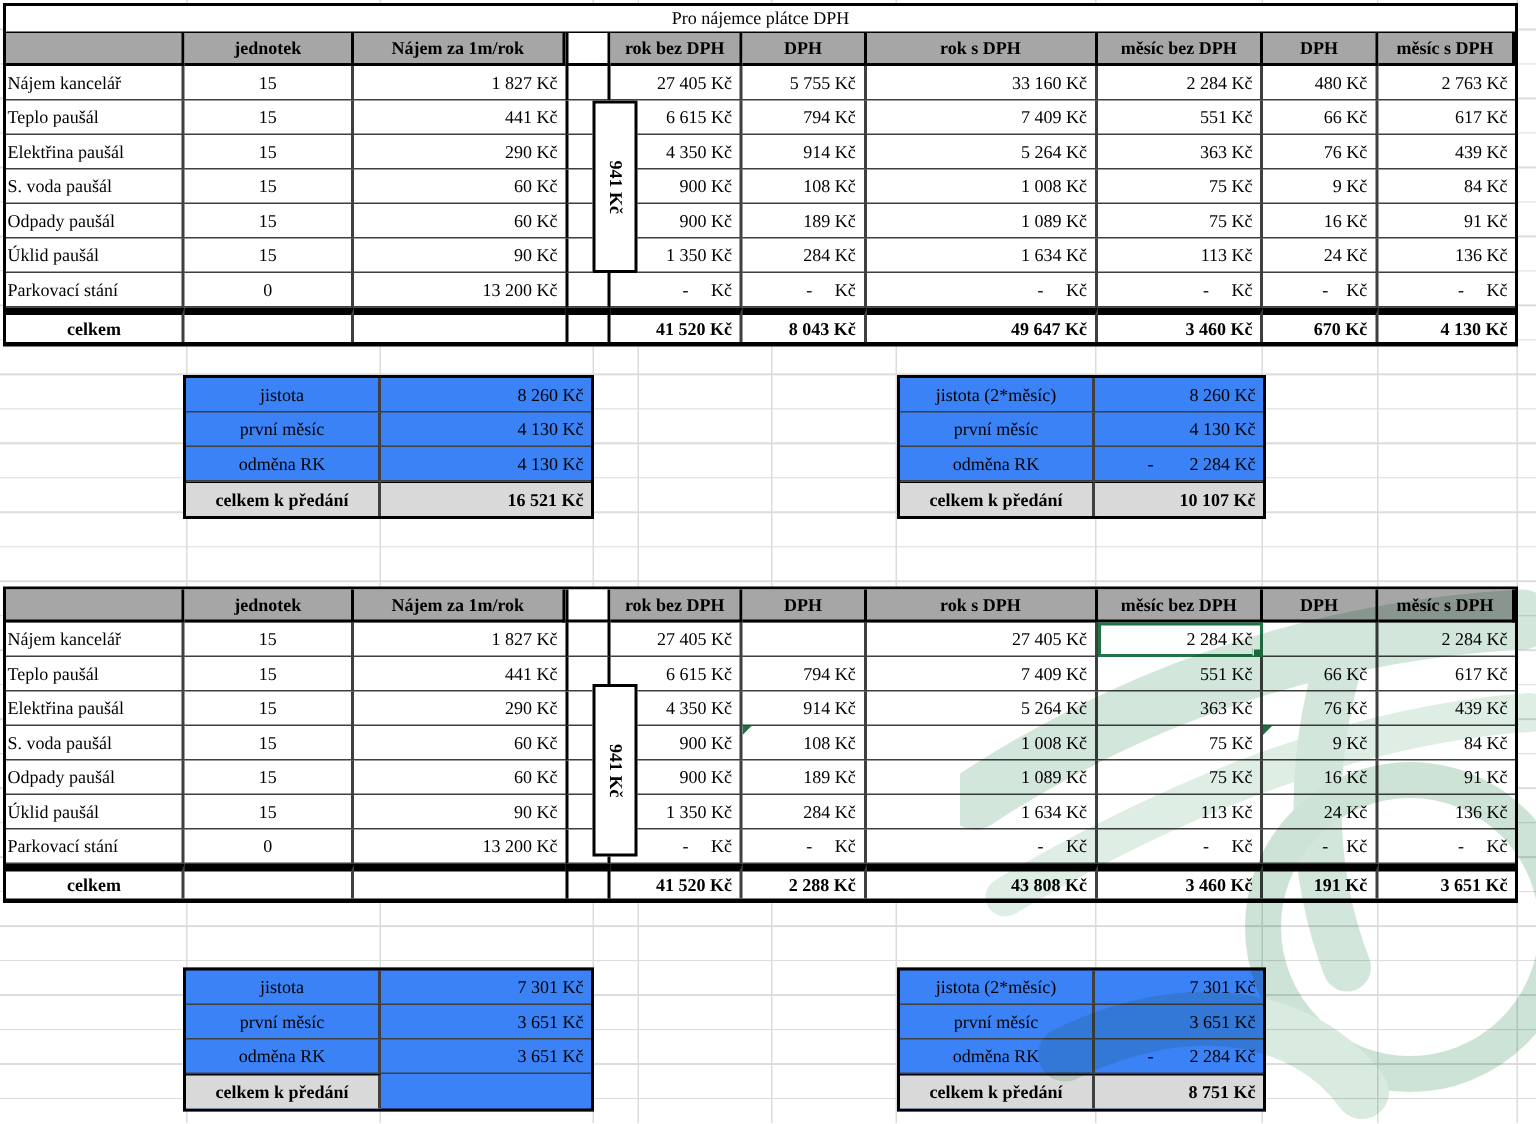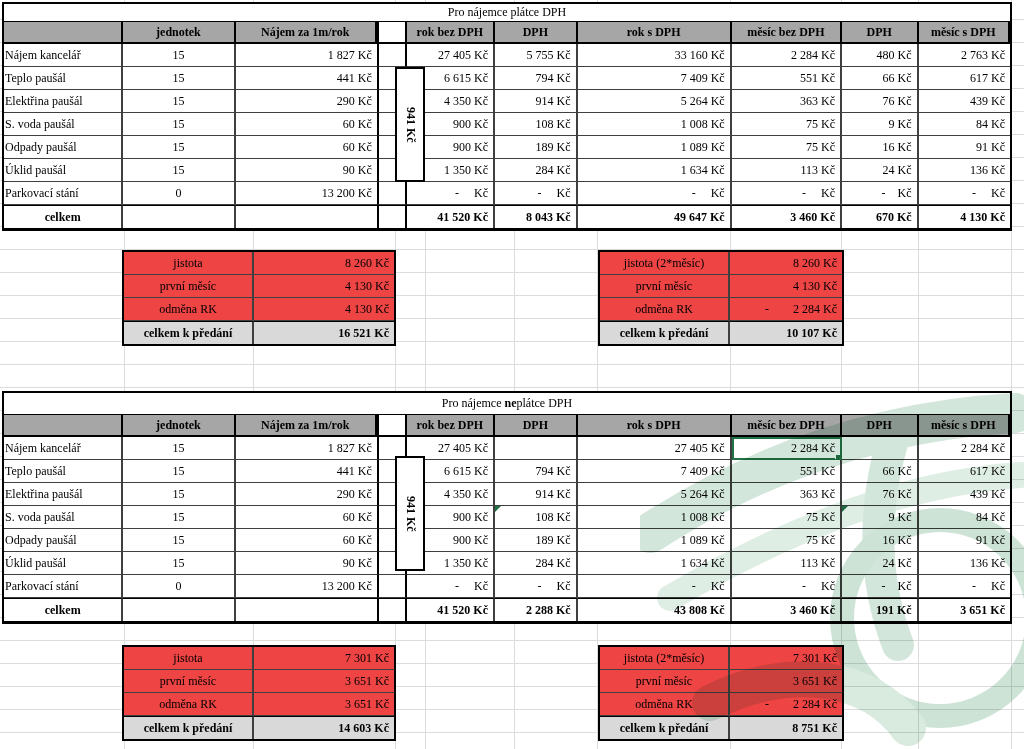--- a/index.html
+++ b/index.html
@@ -18,29 +18,29 @@
   .cA{width:120px}.cB{width:113px}.cC{width:142px;border-right:none}.cN{width:30px;border-left:2px solid #000;border-right:2px solid #000}
   .c1{width:89px}.c2{width:83px}.c3{width:155px}.c4{width:111px}.c5{width:77px}.c6{width:92px;border-right:none}
   .titlerow{height:18px}
   .titlecell{width:100%;justify-content:center;border-right:none;border-bottom:1px solid #000;}
   .hrow{height:22px}
   .hrow .tcell{background:#a6a6a6;font-weight:bold;justify-content:center;border-right:2px solid #000;border-bottom:2px solid #000;}
   .hrow .cN{background:#fff;}
   .num{justify-content:flex-end;padding-right:5px;}
   .lab{padding-left:1px;}
   .ctr{justify-content:center;}
-  .totalrow .tcell{font-weight:bold;border-top:1px solid #000000;border-bottom:none;}
+  .totalrow .tcell{font-weight:bold;border-top:5px solid #000000;border-bottom:none;}
   .vcell{position:absolute;left:391px;top:63px;width:30px;height:115px;box-sizing:border-box;background:#fff;
          border:2px solid #000;display:flex;align-items:center;justify-content:center;font-weight:bold;writing-mode:vertical-rl;}
   .sel{outline:2px solid #217346;outline-offset:-2px;position:relative;}
   .sel::after{content:"";position:absolute;right:-3px;bottom:-3px;width:6px;height:6px;background:#217346;border:1px solid #fff;z-index:3;}
   .err{position:relative;}
   .err::before{content:"";position:absolute;left:0;top:0;border-top:6px solid #1e7145;border-right:6px solid transparent;}
   
-  .stbl{position:absolute;background:#ef4444;border:2px solid #000;box-sizing:border-box;}
+  .stbl{position:absolute;background:#3b82f6;border:2px solid #000;box-sizing:border-box;}
   .srow{display:flex;height:23px;}
   .scell{box-sizing:border-box;display:flex;align-items:center;white-space:pre;overflow:hidden;border-bottom:1px solid #3f3f3f;}
   .sl{justify-content:center;border-right:2px solid #3f3f3f;}
   .sv{justify-content:flex-end;padding-right:5px;}
   .w130{width:130px}.w140{width:140px}.w112{width:112px}
   .stot .scell{background:#d9d9d9;font-weight:bold;border-top:1px solid #000;border-bottom:none;}
   
   .wm{position:absolute;left:640px;top:383px;width:384px;height:366px;mix-blend-mode:multiply;opacity:.9;pointer-events:none;z-index:5;}
 </style>
 </head>
@@ -206,23 +206,20 @@
       <div class="scell sl w130">odměna RK</div>
       <div class="scell sv w112">-&nbsp;&nbsp;&nbsp;&nbsp;&nbsp;&nbsp;&nbsp;&nbsp;2 284 Kč</div>
     </div>
     <div class="srow stot">
       <div class="scell sl w130">celkem k předání</div>
       <div class="scell sv w112">10 107 Kč</div>
     </div>
   </div>
 
   <div class="tbl" style="left:2px;top:391px">
-    <div class="trow titlerow" style="height:22px">
-      <div class="tcell titlecell"><span>Pro nájemce </span><b>ne</b><span>plátce DPH</span></div>
-    </div>
     <div class="trow hrow">
       <div class="tcell cA"></div>
       <div class="tcell cB">jednotek</div>
       <div class="tcell cC">Nájem za 1m/rok</div>
       <div class="tcell cN"></div>
       <div class="tcell c1">rok bez DPH</div>
       <div class="tcell c2">DPH</div>
       <div class="tcell c3">rok s DPH</div>
       <div class="tcell c4">měsíc bez DPH</div>
       <div class="tcell c5">DPH</div>
@@ -335,21 +332,20 @@
     <div class="srow">
       <div class="scell sl w130">první měsíc</div>
       <div class="scell sv w140">3 651 Kč</div>
     </div>
     <div class="srow">
       <div class="scell sl w130">odměna RK</div>
       <div class="scell sv w140">3 651 Kč</div>
     </div>
     <div class="srow stot">
       <div class="scell sl w130">celkem k předání</div>
-      <div class="scell sv w140">14 603 Kč</div>
     </div>
   </div>
   <div class="stbl" style="left:598px;top:645px">
     <div class="srow">
       <div class="scell sl w130">jistota (2*měsíc)</div>
       <div class="scell sv w112">7 301 Kč</div>
     </div>
     <div class="srow">
       <div class="scell sl w130">první měsíc</div>
       <div class="scell sv w112">3 651 Kč</div>

